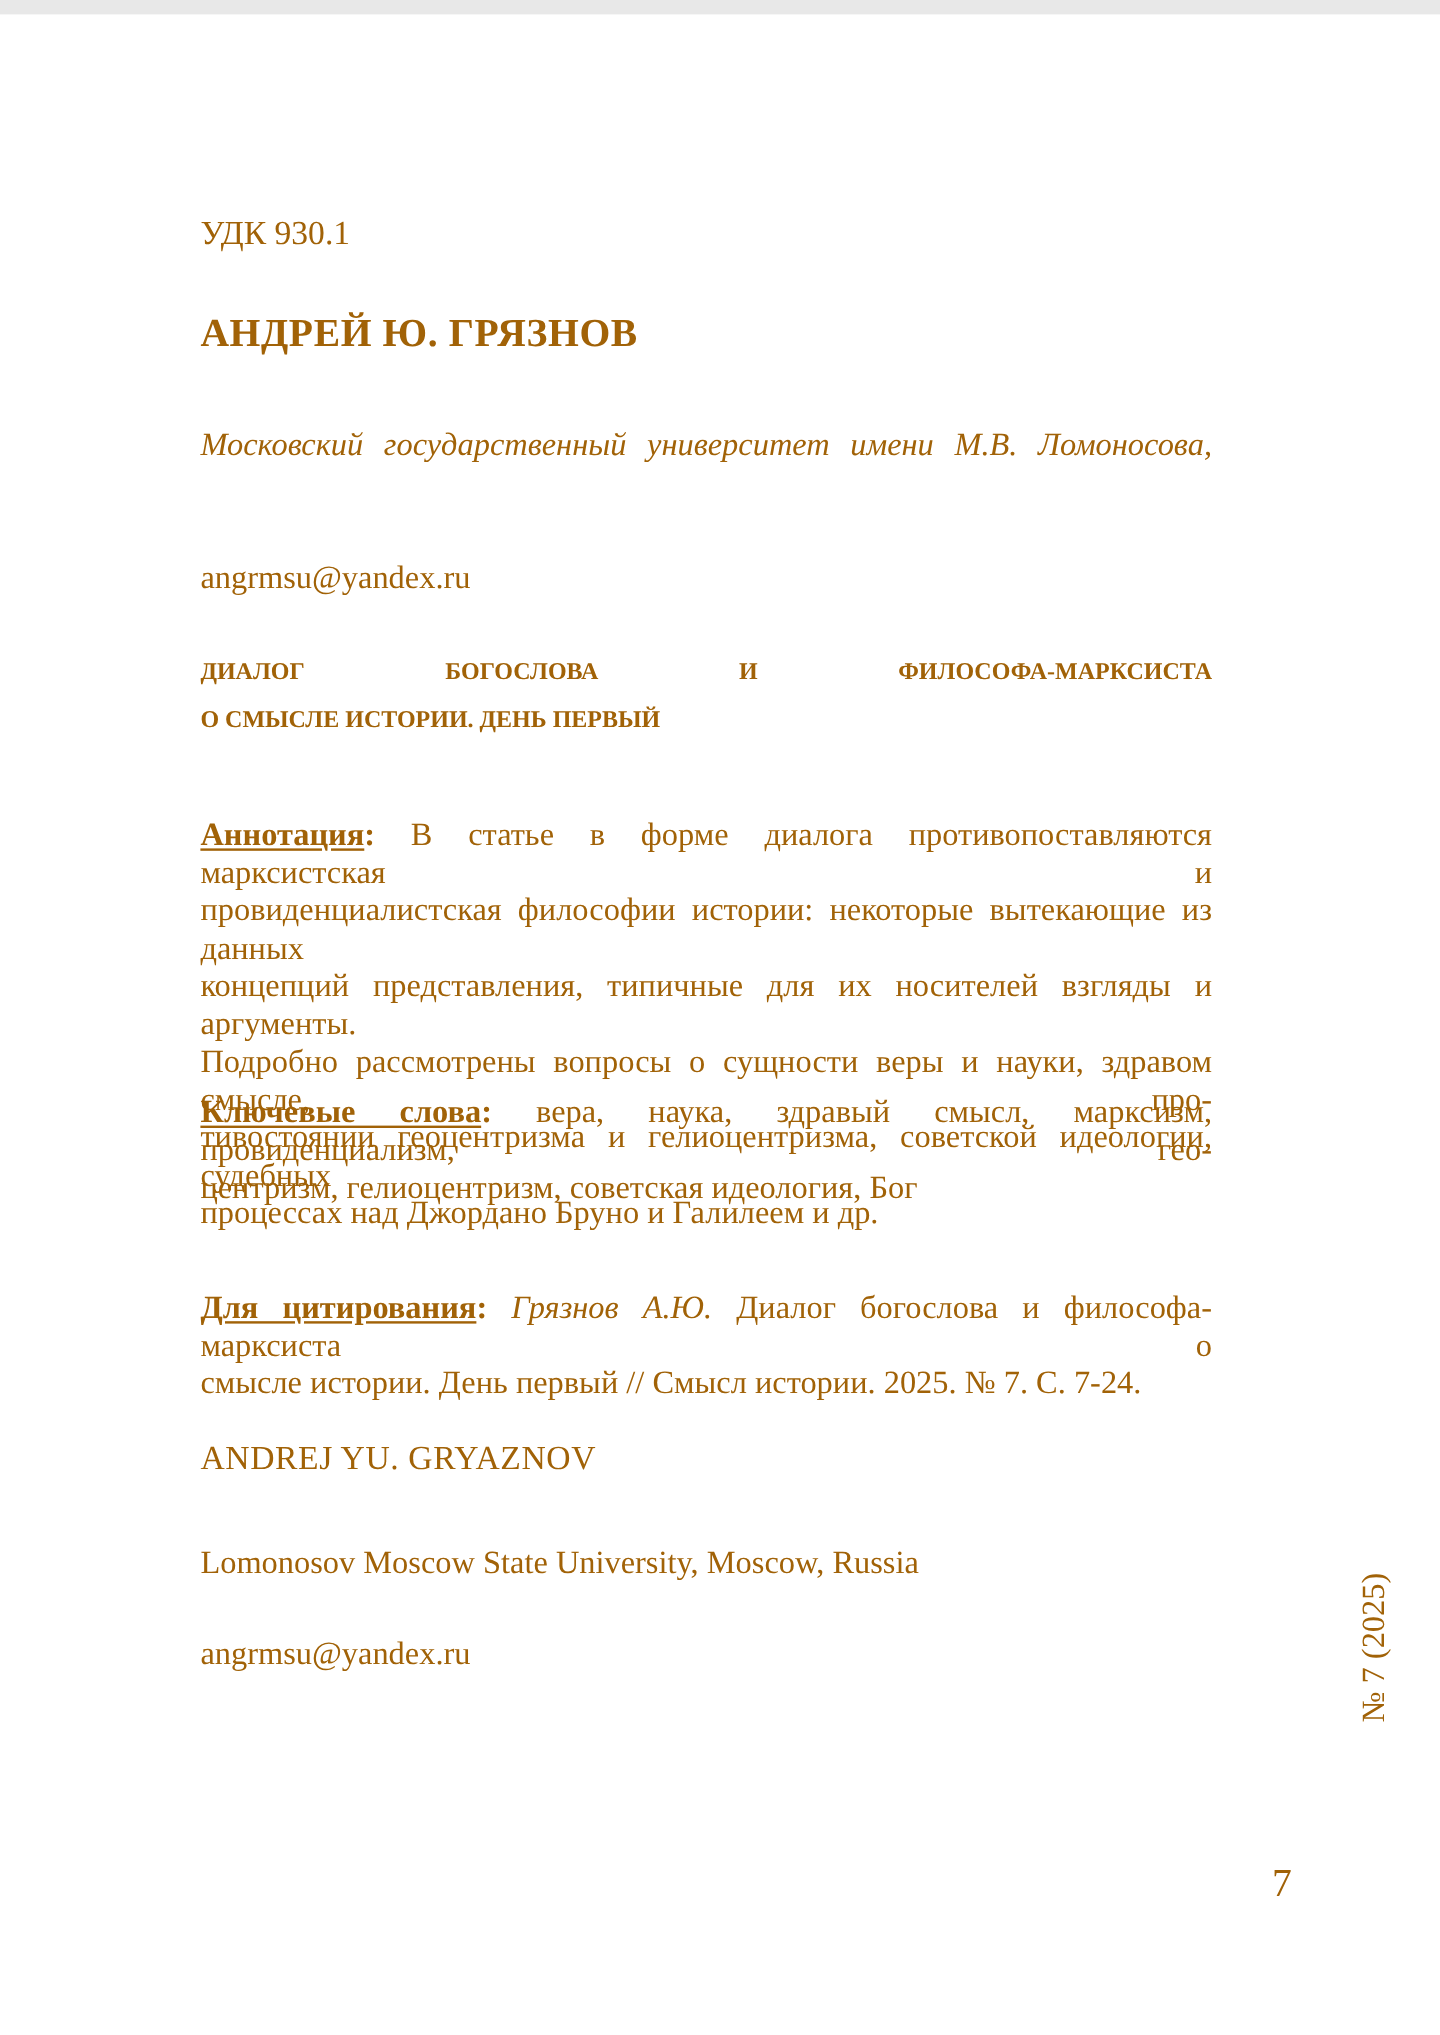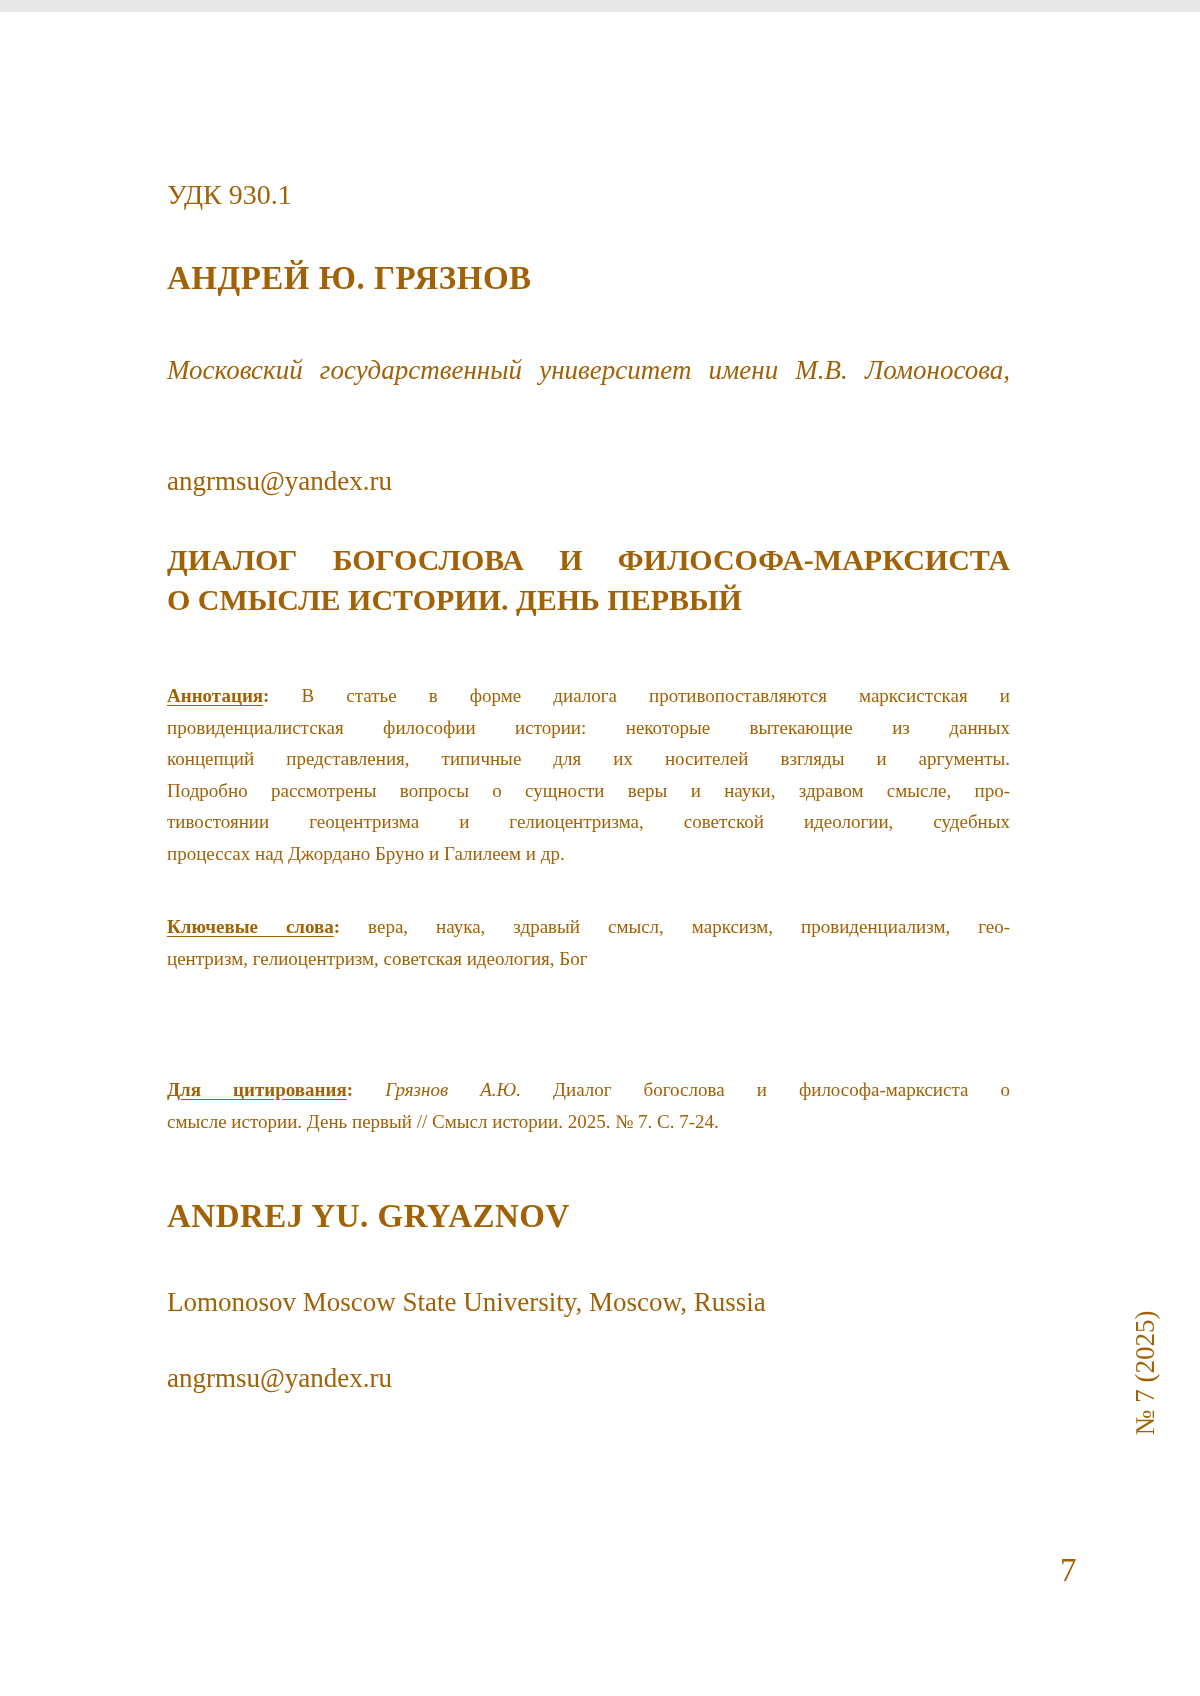--- a/index.html
+++ b/index.html
@@ -40,33 +40,33 @@
     font-style: italic;
   }
   .affil-ru .tline { line-height: 36px; }
   .email-ru {
     top: 453px;
     font-size: 27px;
     line-height: 32px;
   }
   .title-ru {
     top: 528px;
-    font-size: 30px;
+    font-size: 20px;
     font-weight: bold;
   }
   .title-ru .tline { line-height: 40px; }
-  .body-par { font-size: 19px; }
+  .body-par { font-size: 27px; }
   .body-par .tline { line-height: 31.5px; }
   .abstract { top: 668px; }
   .keywords { top: 899px; }
   .citation { top: 1062px; }
   .name-en {
     top: 1184px;
-    font-size: 33px;
-    font-weight: bold;
+    font-size: 28px;
+    font-weight: normal;
     line-height: 40px;
     letter-spacing: 0.5px;
   }
   .affil-en {
     top: 1274px;
     font-size: 27px;
     line-height: 32px;
   }
   .email-en {
     top: 1350px;

